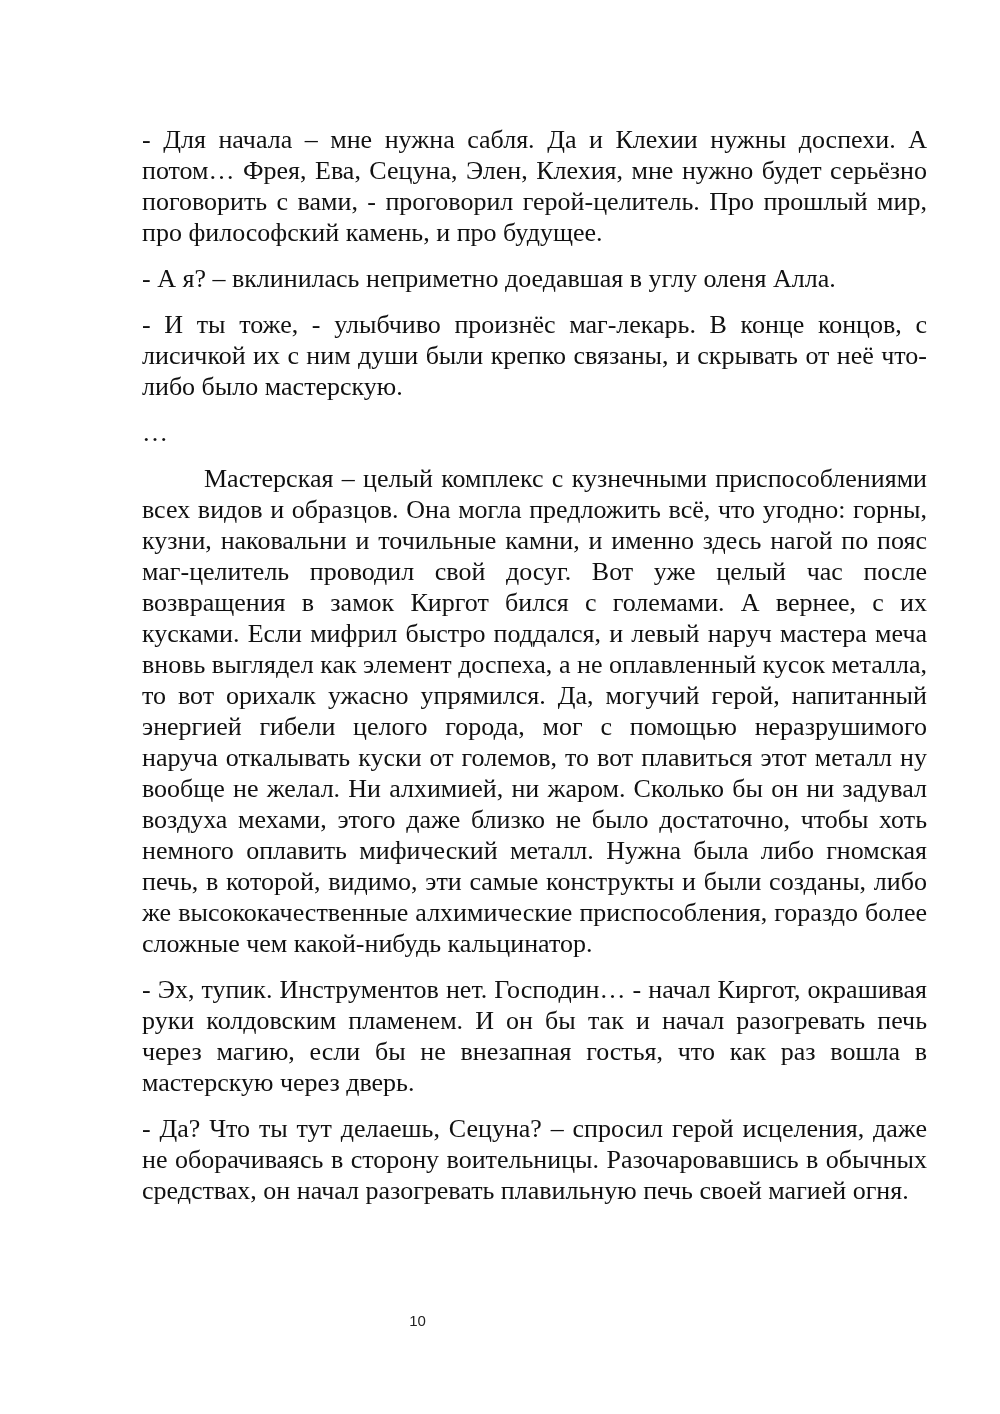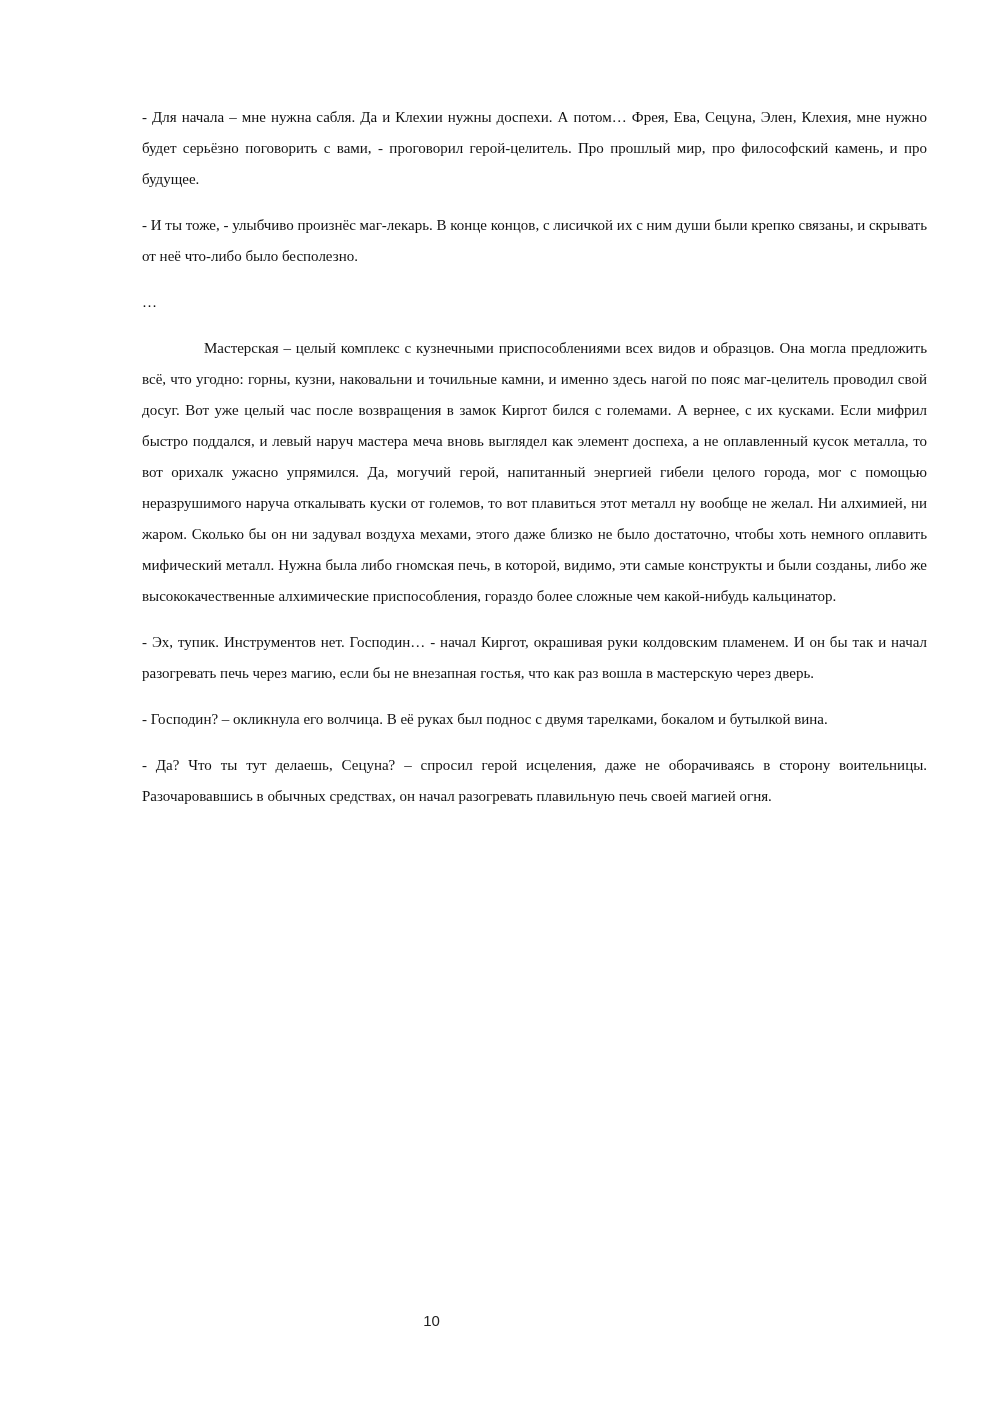--- a/index.html
+++ b/index.html
@@ -9,52 +9,52 @@
     }
     body {
       width: 1000px;
       height: 1414px;
       position: relative;
       overflow: hidden;
     }
     .page {
       position: absolute;
       left: 142px;
-      top: 102px;
+      top: 124px;
       width: 785px;
       color: #111111;
       font-family: "Liberation Serif", "DejaVu Serif", serif;
-      font-size: 15px;
+      font-size: 26px;
       line-height: 31px;
     }
     .para {
       margin: 0 0 15px 0;
       text-align: justify;
       text-align-last: left;
     }
     .para.indent {
       text-indent: 62px;
     }
     .page-number {
       position: absolute;
-      left: 14px;
+      left: 0;
       width: 835px;
       top: 1312px;
       text-align: center;
       font-family: "Liberation Sans", "DejaVu Sans", sans-serif;
       font-size: 15px;
       color: #222222;
     }
   </style>
 </head>
 <body>
 
 <div class="page">
   <p class="para">- Для начала – мне нужна сабля. Да и Клехии нужны доспехи. А потом… Фрея, Ева, Сецуна, Элен, Клехия, мне нужно будет серьёзно поговорить с вами, - проговорил герой-целитель. Про прошлый мир, про философский камень, и про будущее.</p>
-  <p class="para">- И ты тоже, - улыбчиво произнёс маг-лекарь. В конце концов, с лисичкой их с ним души были крепко связаны, и скрывать от неё что-либо было бесполезно.</p>
+  <p class="para">- А я? – вклинилась неприметно доедавшая в углу оленя Алла.</p>
+  <p class="para">- И ты тоже, - улыбчиво произнёс маг-лекарь. В конце концов, с лисичкой их с ним души были крепко связаны, и скрывать от неё что-либо было мастерскую.</p>
   <p class="para">…</p>
   <p class="para indent">Мастерская – целый комплекс с кузнечными приспособлениями всех видов и образцов. Она могла предложить всё, что угодно: горны, кузни, наковальни и точильные камни, и именно здесь нагой по пояс маг-целитель проводил свой досуг. Вот уже целый час после возвращения в замок Киргот бился с големами. А вернее, с их кусками. Если мифрил быстро поддался, и левый наруч мастера меча вновь выглядел как элемент доспеха, а не оплавленный кусок металла, то вот орихалк ужасно упрямился. Да, могучий герой, напитанный энергией гибели целого города, мог с помощью неразрушимого наруча откалывать куски от големов, то вот плавиться этот металл ну вообще не желал. Ни алхимией, ни жаром. Сколько бы он ни задувал воздуха мехами, этого даже близко не было достаточно, чтобы хоть немного оплавить мифический металл. Нужна была либо гномская печь, в которой, видимо, эти самые конструкты и были созданы, либо же высококачественные алхимические приспособления, гораздо более сложные чем какой-нибудь кальцинатор.</p>
   <p class="para">- Эх, тупик. Инструментов нет. Господин… - начал Киргот, окрашивая руки колдовским пламенем. И он бы так и начал разогревать печь через магию, если бы не внезапная гостья, что как раз вошла в мастерскую через дверь.</p>
-  <p class="para">- Господин? – окликнула его волчица. В её руках был поднос с двумя тарелками, бокалом и бутылкой вина.</p>
   <p class="para">- Да? Что ты тут делаешь, Сецуна? – спросил герой исцеления, даже не оборачиваясь в сторону воительницы. Разочаровавшись в обычных средствах, он начал разогревать плавильную печь своей магией огня.</p>
 </div>
 
 <div class="page-number">10</div>
 
 </body></html>

